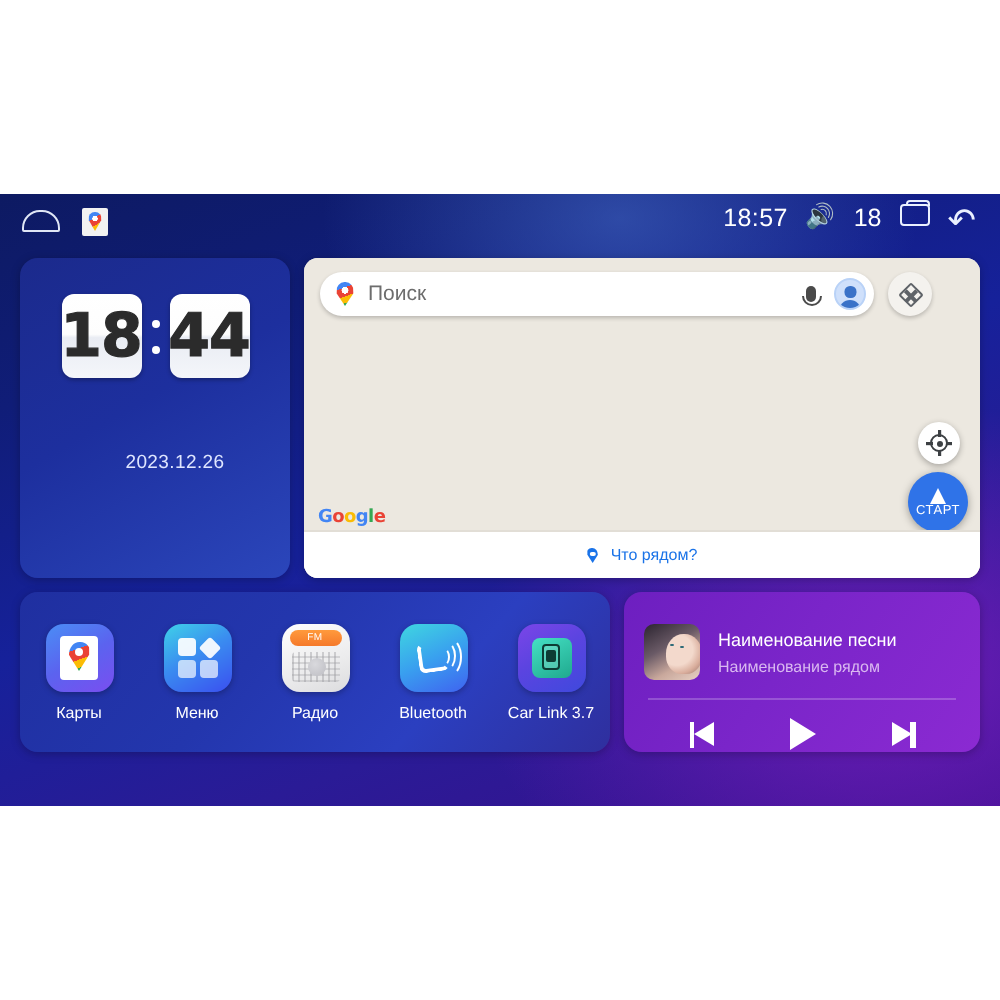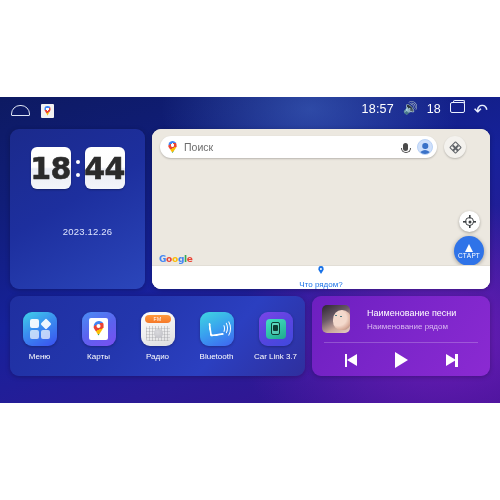--- a/index.html
+++ b/index.html
@@ -104,20 +104,21 @@
     font-size: 9.5px; margin-top: 37px; letter-spacing: 0.2px; padding-left: 20px;
   }
   #clock-day { text-align: center; color: #dfe6ff; font-size: 9.5px; margin-top: 8px; }
 
   
   #map-card {
     left: 152px; top: 32px; width: 338px; height: 160px;
     background: #ece8e0;
     overflow: hidden;
     box-shadow: 0 1px 5px rgba(0,0,0,0.25);
+    border-radius: 7px;
   }
   #map-body { position: absolute; inset: 0; background: #ece8e0; }
   #search-bar {
     position: absolute; left: 8px; top: 7px;
     width: 277px; height: 22px;
     background: #ffffff; border-radius: 13px;
     display: flex; align-items: center;
     box-shadow: 0 1px 2px rgba(0,0,0,0.22);
   }
   .gpin {
@@ -212,21 +213,21 @@
   #google-logo span:nth-child(3){color:#fbbc05}
   #google-logo span:nth-child(4){color:#4285f4}
   #google-logo span:nth-child(5){color:#34a853}
   #google-logo span:nth-child(6){color:#ea4335}
   #map-tabs {
     position: absolute; left: 0; right: 0; bottom: 0; height: 23px;
     background: #ffffff; display: flex;
     border-top: 1px solid #e2ded6;
   }
   .map-tab {
-    flex: 1; display: flex; flex-direction: column;
+    flex: 1; display: flex; flex-direction: row;
     align-items: center; justify-content: center; gap: 6px;
   }
   .map-tab .lbl { font-size: 8px; }
   .map-tab.active .lbl { color: #1a73e8; }
   .map-tab.inactive .lbl { color: #5f6368; }
   .tab-pin {
     width: 6px; height: 8px; background: #1a73e8;
     clip-path: polygon(50% 100%, 6% 48%, 6% 0, 94% 0, 94% 48%);
     border-radius: 50% 50% 45% 45% / 48% 48% 58% 58%;
     position: relative;
@@ -322,21 +323,21 @@
   }
   .ic-carlink .dev::after{content:"";position:absolute;left:1.2px;top:1.5px;right:1.2px;height:6px;
     background:#0d3c34; border-radius:1px;}
 
   
   #music-card {
     left: 312px; top: 199px; width: 178px; height: 80px;
     background: linear-gradient(125deg, #6d1fc0 0%, #7a25c9 45%, #8b2ad2 100%);
     box-shadow: 0 1px 5px rgba(0,0,0,0.25);
   }
-  #music-top { display: flex; align-items: center; padding: 9px 10px 0 10px; gap: 17px; }
+  #music-top { display: flex; align-items: center; padding: 16px 10px 0 10px; gap: 9px; }
   #album-art {
     width: 28px; height: 28px; border-radius: 5px; flex: none; overflow:hidden;
     background: linear-gradient(150deg,#2b2430 0%, #6a5a66 40%, #c9a89c 70%, #e8d0c4 100%);
     position: relative;
   }
   #album-art::before{content:"";position:absolute;left:40%;top:18%;width:62%;height:70%;
     background: radial-gradient(ellipse at 30% 40%, #f3d9cc 0 45%, #d9ad9c 70%, #8d6b63 100%);
     border-radius: 50% 50% 45% 45%;}
   #album-art::after{content:"";position:absolute;left:46%;top:34%;width:9%;height:7%;
     background:#2e6b78;border-radius:50%;box-shadow: 5px 1px 0 0 #2e6b78;}
@@ -424,36 +425,36 @@
       <div class="map-tab active">
         <span class="tab-pin"></span>
         <span class="lbl">Что рядом?</span>
       </div>
     </div>
   </div>
 
   <div class="card" id="apps-card">
 
     <div class="app">
+      <div class="app-icon ic-maps">
+        <span class="sheet">
+            <span class="p"></span>
+          </span>
+      </div>
+      <div class="app-label">Карты</div>
+    </div>
+
+    <div class="app">
       <div class="app-icon ic-menu">
         <i></i>
           <i></i>
           <i></i>
           <i></i>
       </div>
       <div class="app-label">Меню</div>
-    </div>
-
-    <div class="app">
-      <div class="app-icon ic-maps">
-        <span class="sheet">
-            <span class="p"></span>
-          </span>
-      </div>
-      <div class="app-label">Карты</div>
     </div>
 
     <div class="app">
       <div class="app-icon ic-radio">
         <span class="fm">FM</span>
         <span class="grille"></span>
         <span class="knob"></span>
       </div>
       <div class="app-label">Радио</div>
     </div>

